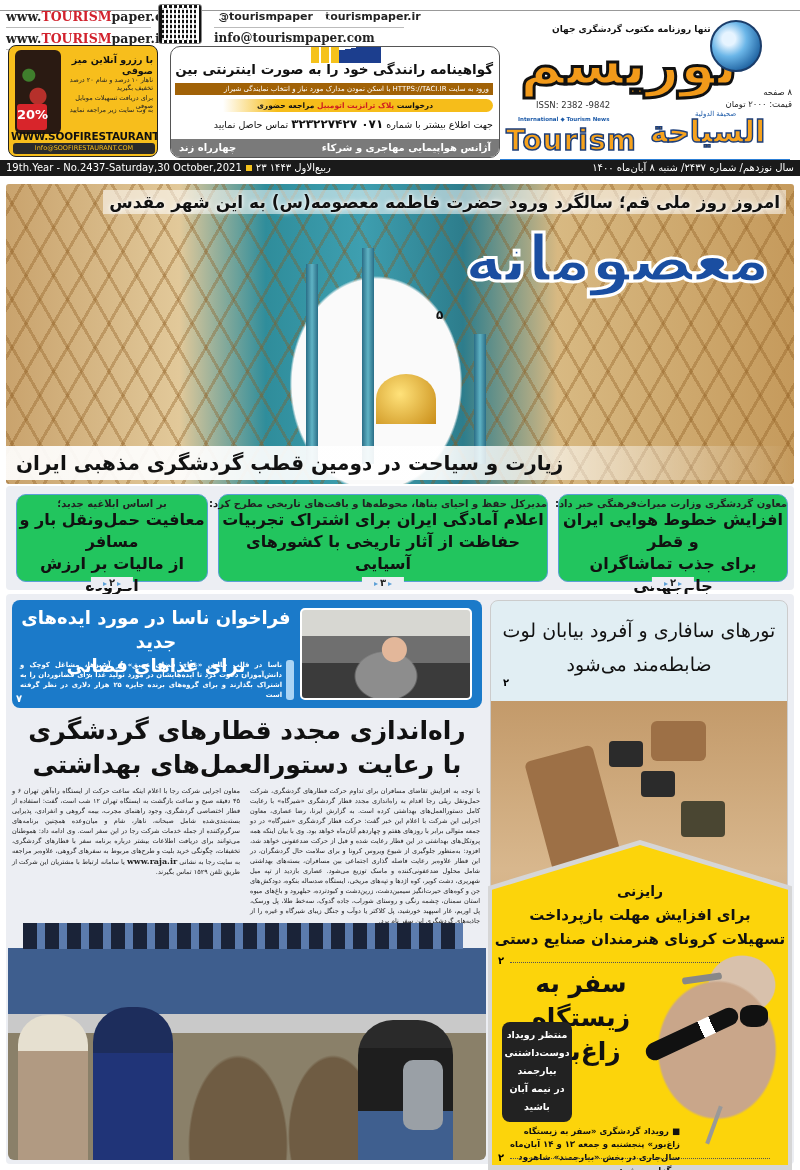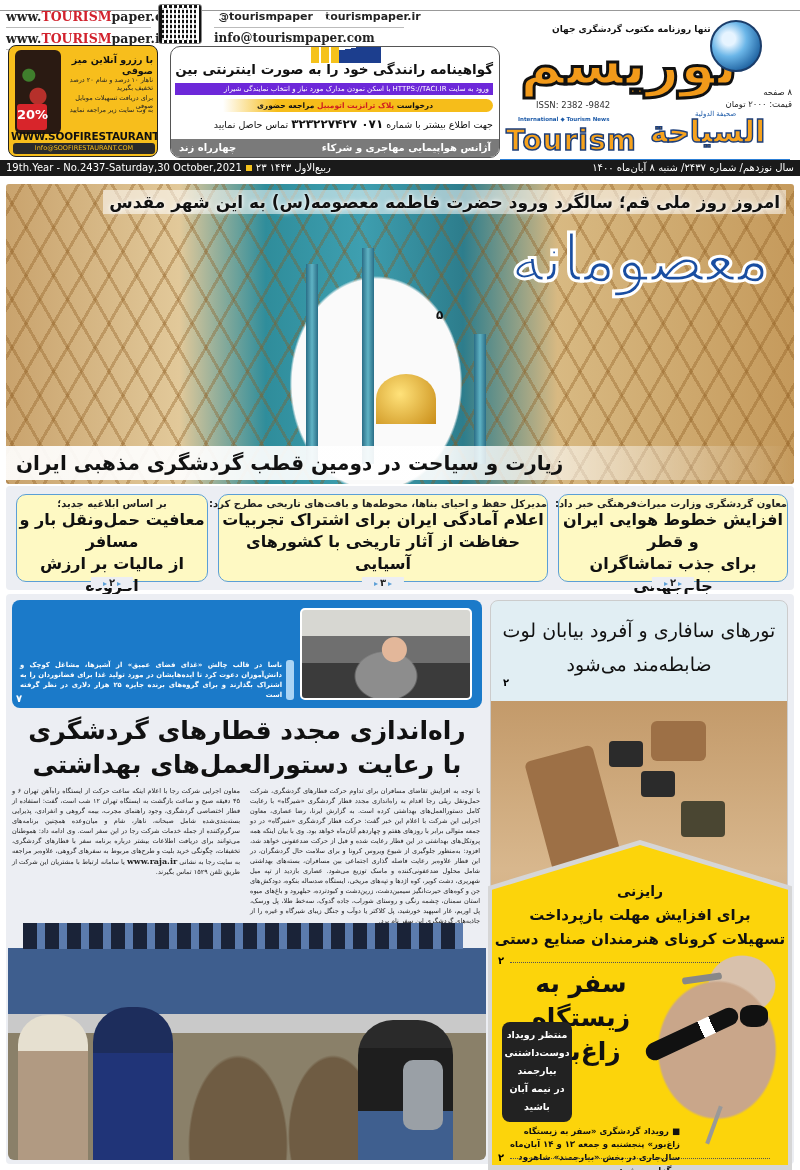--- a/index.html
+++ b/index.html
@@ -48,49 +48,49 @@
   .ad-rest .ttl { position: absolute; right: 4px; top: 8px; width: 96px; font-size: 9.5px; font-weight: bold; color: #111; direction: rtl; text-align: right; }
   .ad-rest .ln { position: absolute; right: 4px; font-size: 6.5px; color: #222; direction: rtl; text-align: right; width: 96px; }
   .ad-rest .url { position: absolute; left: 2px; bottom: 14px; width: 146px; font-size: 10.5px; font-weight: bold; color: #111; text-align: center; letter-spacing: -0.2px; }
   .ad-rest .mail { position: absolute; left: 4px; bottom: 2px; width: 142px; height: 11px; background: #2a2a2a; color: #f7be1c; font-size: 6.5px; text-align: center; line-height: 11px; border-radius: 3px; }
 
   .ad-agency { top: 46px; left: 170px; width: 330px; height: 112px; border: 1.5px solid #555; border-radius: 10px; background: #fff; overflow: hidden; }
   .ad-agency .stripes { position: absolute; top: 0; left: 140px; width: 70px; height: 16px;
        background: linear-gradient(90deg, #f5c21c 0 8px, #fff 8px 10px, #f5c21c 10px 18px, #fff 18px 20px, #f5c21c 20px 28px, transparent 28px),
                    linear-gradient(170deg, transparent 0 30%, #1c3e8e 30% 100%); }
   .ad-agency .h { position: absolute; top: 14px; right: 6px; width: 318px; font-size: 13.5px; font-weight: bold; color: #111; direction: rtl; text-align: right; white-space: nowrap; }
-  .ad-agency .bar { position: absolute; top: 36px; right: 6px; width: 318px; height: 12px; background: #6d28d9; color: #fff; font-size: 7px; direction: rtl; text-align: right; padding-right: 4px; line-height: 12px; white-space: nowrap; overflow: hidden; }
+  .ad-agency .bar { position: absolute; top: 36px; right: 6px; width: 318px; height: 12px; background: #a16207; color: #fff; font-size: 7px; direction: rtl; text-align: right; padding-right: 4px; line-height: 12px; white-space: nowrap; overflow: hidden; }
   .ad-agency .pill { position: absolute; top: 52px; right: 6px; width: 270px; height: 13px; background: linear-gradient(90deg, transparent, #f6bd1a 20%); border-radius: 0 7px 7px 0; font-size: 7.5px; font-weight: bold; color: #111; direction: rtl; text-align: right; padding-right: 60px; line-height: 13px; }
   .ad-agency .pill .red { color: #d02020; }
   .ad-agency .phone-line { position: absolute; top: 70px; right: 6px; width: 318px; font-size: 9.5px; color: #111; direction: rtl; text-align: right; white-space: nowrap; }
   .ad-agency .phone-line b { font-size: 12px; }
   .ad-agency .foot { position: absolute; bottom: 0; left: 0; width: 100%; height: 18px; background: #7a7a7a; color: #fff; font-size: 10px; font-weight: bold; direction: rtl; line-height: 18px; padding: 0 8px; display: flex; justify-content: space-between; }
 
   
   .datebar { top: 160px; left: 0; width: 800px; height: 16px; background: #1a1a1a; color: #fff; font-size: 10px; line-height: 16px; display: flex; justify-content: space-between; padding: 0 6px; }
   .datebar .sq { display: inline-block; width: 6px; height: 6px; background: #f4c21c; margin: 0 4px; }
 
   
   .hero { top: 184px; left: 6px; width: 788px; height: 300px; overflow: hidden; border-radius: 3px;
           background:
             radial-gradient(ellipse 120px 150px at 370px 200px, #fafafa 0 70%, transparent 72%),
             repeating-linear-gradient(60deg, rgba(140,90,30,.35) 0 3px, transparent 3px 24px),
             repeating-linear-gradient(-60deg, rgba(140,90,30,.35) 0 3px, transparent 3px 24px),
             linear-gradient(90deg, #c9a36d 0%, #e2c99a 22%, #2f8d9b 33%, #3e9fb0 45%, #2d7d8c 58%, #d8b982 70%, #c59a5c 100%); }
   .hero .dome { position: absolute; left: 370px; top: 190px; width: 60px; height: 50px; border-radius: 50% 50% 0 0; background: radial-gradient(circle at 40% 40%, #ffe27a, #c98d18); }
   .hero .minaret { position: absolute; width: 12px; background: linear-gradient(90deg,#2a6d86,#5fb3c4,#2a6d86); }
   .hero .kicker { position: absolute; top: 6px; right: 8px; font-size: 17px; font-weight: bold; color: #111; direction: rtl; text-shadow: 0 0 6px #fff, 0 0 3px #fff; background: rgba(255,255,255,.55); padding: 2px 6px; }
-  .hero .title { position: absolute; top: 38px; right: 24px; font-size: 64px; font-weight: normal; color: #1a4ea1; -webkit-text-stroke: 3px #fff; direction: rtl; letter-spacing: 2px; }
+  .hero .title { position: absolute; top: 38px; right: 24px; font-size: 64px; font-weight: bold; color: #1a4ea1; -webkit-text-stroke: 3px #fff; direction: rtl; letter-spacing: 2px; }
   .hero .pageref { position: absolute; top: 124px; left: 430px; font-size: 12px; font-weight: bold; color: #111; }
   .hero .caption { position: absolute; bottom: 4px; left: 0; width: 100%; height: 34px; background: linear-gradient(90deg, rgba(255,255,255,.92) 0 55%, rgba(255,255,255,0)); direction: rtl; font-size: 20px; font-weight: bold; color: #111; text-align: left; padding-left: 10px; line-height: 34px; }
   .hero .caption span { direction: rtl; unicode-bidi: bidi-override; unicode-bidi: normal; margin-top: 24px; }
 
   
   .teaser-strip { top: 486px; left: 6px; width: 788px; height: 104px; background: #eceef3; border-radius: 4px; }
-  .teaser { position: absolute; top: 8px; height: 88px; border: 1.5px solid #5b9fd6; border-radius: 10px; background: #fef9c3; direction: rtl; text-align: center; }
+  .teaser { position: absolute; top: 8px; height: 88px; border: 1.5px solid #5b9fd6; border-radius: 10px; background: #22c55e; direction: rtl; text-align: center; }
   .teaser .kick { font-size: 10px; font-weight: bold; color: #222; margin-top: 3px; white-space: nowrap; }
   .teaser .head { font-size: 16px; font-weight: bold; color: #111; line-height: 22px; }
   .teaser .pg { position: absolute; bottom: -7px; left: 50%; transform: translateX(-50%); background: #eceef3; padding: 0 10px; font-size: 10px; font-weight: bold; color: #222; }
   .teaser .pg::before, .teaser .pg::after { content: "▸"; color: #5b9fd6; font-size: 8px; margin: 0 2px; }
 
   
   .lower { top: 594px; left: 6px; width: 788px; height: 570px; background: #eceef3; border-radius: 4px; }
   .nasa { top: 600px; left: 12px; width: 470px; height: 108px; background: #1b7ac9; border-radius: 8px; overflow: hidden; }
   .nasa .photo { position: absolute; top: 8px; left: 288px; width: 172px; height: 92px; border: 2px solid #fff; border-radius: 5px;
                  background: radial-gradient(circle at 55% 45%, #e3b79a 0 12px, transparent 13px), radial-gradient(ellipse at 50% 75%, #8d8d8d 0 30px, transparent 32px), linear-gradient(180deg, #d7d7d2 0 30%, #6f6f6f 30% 60%, #3b3b3b 60%); }
@@ -254,20 +254,24 @@
     <div class="head">معافیت حمل‌ونقل بار و مسافر</div>
     <div class="head">از مالیات بر ارزش افزوده</div>
     <div class="pg">۲</div>
   </div>
 </div>
 
 <div class="abs lower"></div>
 
 <div class="abs nasa">
   <div class="photo"></div>
+  <div class="head">
+    <div>فراخوان ناسا در مورد ایده‌های جدید</div>
+    <div>برای غذاهای فضایی</div>
+  </div>
   <div class="bar"></div>
   <div class="body">ناسا در قالب چالش «غذای فضای عمیق» از آشپزها، مشاغل کوچک و دانش‌آموزان دعوت کرد تا ایده‌هایشان در مورد تولید غذا برای فضانوردان را به اشتراک بگذارند و برای گروه‌های برنده جایزه ۲۵ هزار دلاری در نظر گرفته است</div>
   <div class="pg">۷</div>
 </div>
 
 <div class="abs train-head">
   <div>راه‌اندازی مجدد قطارهای گردشگری</div>
   <div>با رعایت دستورالعمل‌های بهداشتی</div>
 </div>
 

